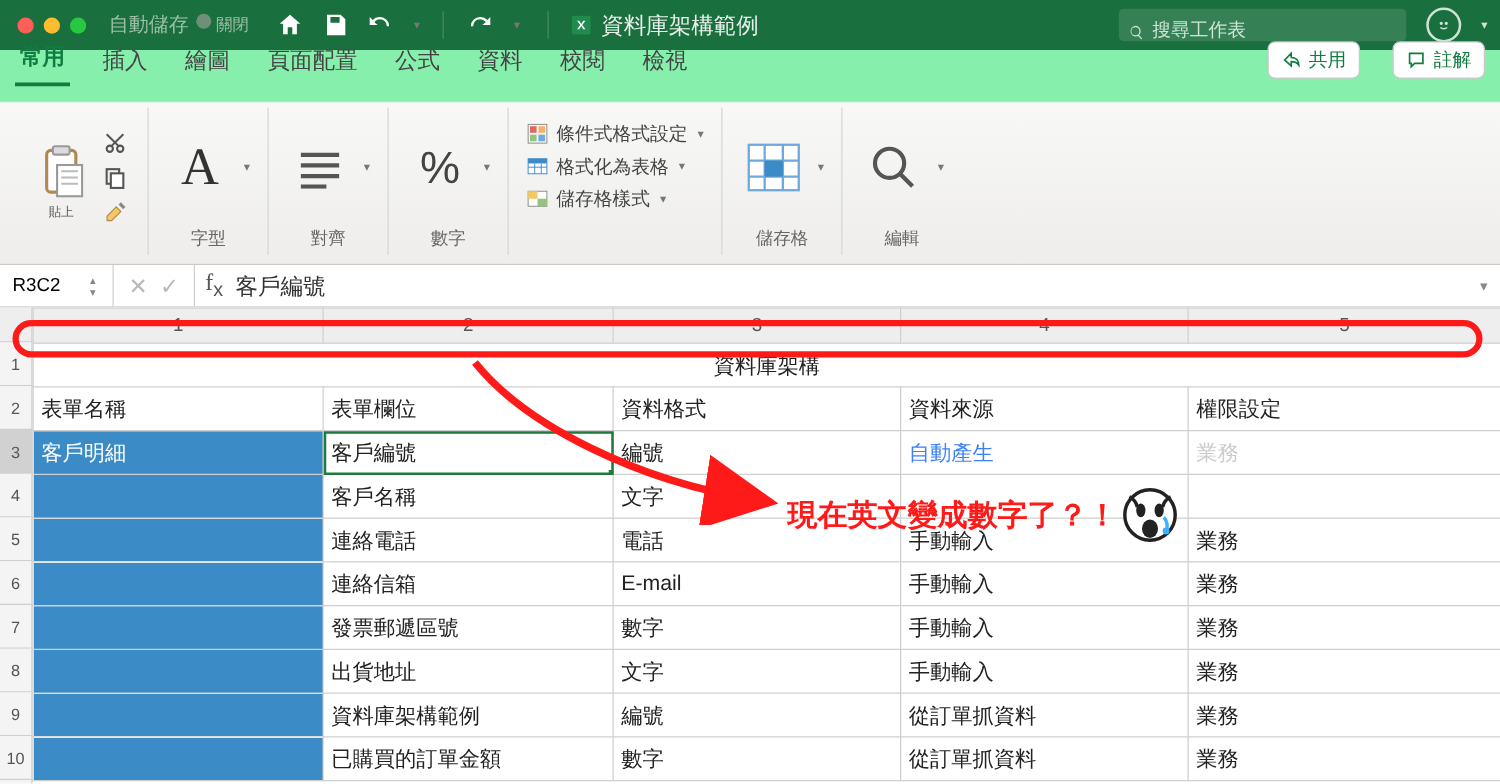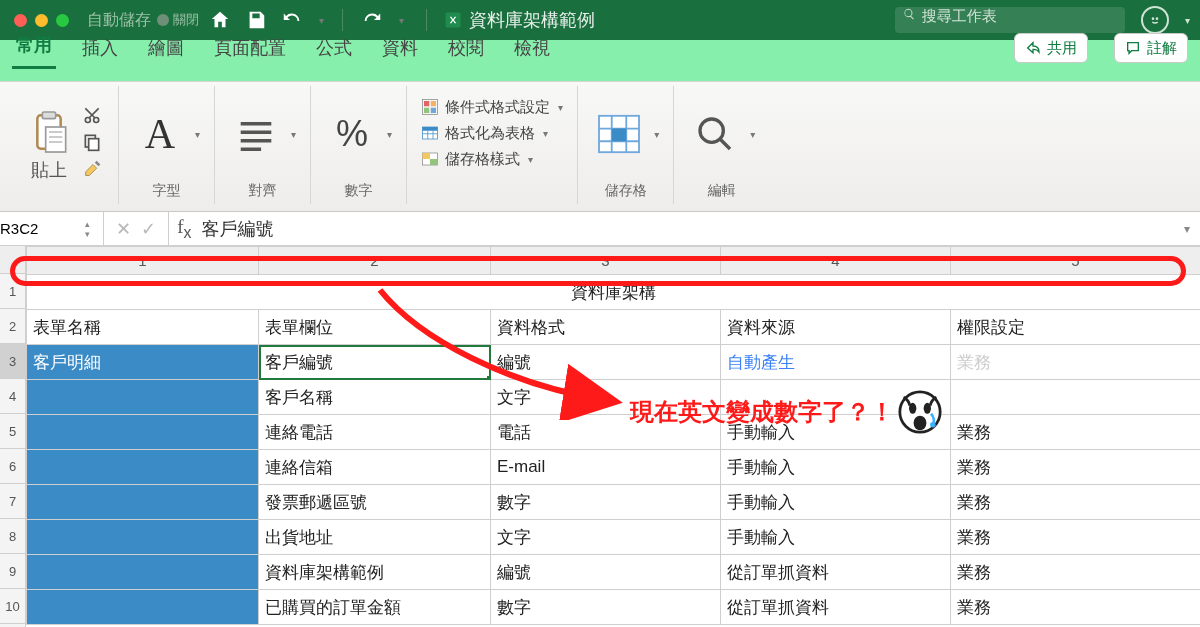--- a/index.html
+++ b/index.html
@@ -4,57 +4,57 @@
 <style>
   * { box-sizing: border-box; margin: 0; padding: 0; font-family: -apple-system, "Segoe UI", "Microsoft JhengHei", sans-serif; }
   html, body { width: 1200px; height: 627px; overflow: hidden; background: #fff; }
 
   
   .titlebar { height: 40px; background: #1a6f3e; display: flex; align-items: center; color: #e8f0eb; font-size: 16px; }
   .traffic { display: flex; gap: 8px; padding: 0 14px; }
   .traffic span { width: 13px; height: 13px; border-radius: 50%; display: block; }
   .t-red { background: #ff5f57; } .t-yel { background: #febc2e; } .t-grn { background: #28c840; }
   .autosave { color: #9cc0a8; font-size: 16px; margin: 0 6px 0 4px; }
-  .switch { display: inline-flex; align-items: center; gap: 4px; color: #9cc0a8; font-size: 13px; margin-right: 4px; }
+  .switch { display: inline-flex; align-items: flex-start; gap: 4px; color: #9cc0a8; font-size: 13px; margin-right: 16px; }
   .switch .dot { width: 12px; height: 12px; border-radius: 50%; background: #6e9079; }
   .tb-icons { display: flex; align-items: center; gap: 14px; padding: 0 6px; }
   .tb-icons .ico { width: 22px; height: 22px; display:flex; align-items:center; justify-content:center; }
   .tb-icons .ico svg { fill:#fff; }
   .tb-sep { width:1px; height:22px; background:#4b8a60; margin:0 4px; }
   .doc-title { display:flex; align-items:center; gap:6px; margin-left:6px; font-size:18px; }
   .spacer { flex:1; }
-  .searchbox { display:flex; align-items:flex-start; gap:6px; background:rgba(255,255,255,0.12); border-radius:4px; height:26px; padding:0 10px 0 8px; margin-right:16px; width:230px; }
+  .searchbox { display:flex; align-items:flex-end; gap:6px; background:rgba(255,255,255,0.12); border-radius:4px; height:26px; padding:0 10px 0 8px; margin-right:16px; width:230px; }
   .searchbox svg { width:14px; height:14px; fill:#cfe3d5; }
   .searchbox input { border:none; background:transparent; color:#cfe3d5; outline:none; font-size:15px; width:100%; }
   .searchbox input::placeholder { color:#cfe3d5; }
   .smiley { width:28px; height:28px; border:2px solid #cfe3d5; border-radius:50%; margin-right:14px; display:flex; align-items:center; justify-content:center; }
 
   
   .tabsrow { height:42px; background:#86efac; border-bottom:1px solid #d6d6d6; display:flex; align-items:flex-end; padding:12px 12px; gap:22px; }
   .tab { font-size:18px; padding:9px 4px; color:#444; cursor:pointer; }
   .tab.active { color:#107c41; border-bottom:3px solid #107c41; font-weight:600; }
   .tabs-right { margin-left:auto; display:flex; gap:26px; align-items:center; padding-bottom:6px; }
   .pillbtn { border:1px solid #c9c9c9; border-radius:6px; background:#fff; height:30px; padding:0 10px; display:flex; align-items:center; gap:6px; font-size:15px; color:#107c41; }
 
   
   .ribbon { height:130px; background:linear-gradient(#f8f8f7,#eeedec); border-bottom:1px solid #c9c9c9; display:flex; padding:4px 0 0 8px; }
   .group { border-right:1px solid #d6d6d6; display:flex; flex-direction:column; align-items:center; padding:0 14px; height:118px; }
   .group-inner { flex:1; display:flex; align-items:center; gap:6px; }
   .group-label { font-size:14px; color:#666; padding-bottom:4px; }
   .bigbtn { display:flex; flex-direction:column; align-items:center; justify-content:center; gap:3px; padding:2px 4px; }
   .bigbtn .glyph { width:46px; height:46px; display:flex; align-items:center; justify-content:center; }
-  .bigbtn .lbl { font-size:18px; color:#555; }
+  .bigbtn .lbl { font-size:10px; color:#555; }
   .vstack { display:flex; flex-direction:column; gap:3px; }
   .chev { font-size:10px; color:#777; margin-left:2px; }
   .styleline { display:flex; align-items:center; gap:6px; font-size:15px; color:#444; height:26px; }
   .styleline svg { width:18px; height:18px; }
 
   
   .namebar { height:34px; border-bottom:1px solid #cfcfcf; display:flex; align-items:center; }
-  .namebox { width:104px; height:100%; border-right:1px solid #cfcfcf; display:flex; align-items:center; font-size:15px;gap:17px; }
+  .namebox { width:91px; height:100%; border-right:1px solid #cfcfcf; display:flex; align-items:center; padding-left:10px; font-size:15px;gap:17px; }
   .nb-spin { width:16px; display:flex; flex-direction:column; font-size:9px; color:#888; margin-left:auto; margin-right:2px; }
   .fb-btns { display:flex; gap:10px; padding:0 12px; color:#b8b8b8; font-size:18px; border-right:1px solid #cfcfcf; height:100%; align-items:center; }
   .fx { font-family: "Times New Roman", serif; font-size:19px; color:#555; padding:0 8px; }
   .fcontent { font-size:18px; color:#333; padding-left:2px; }
   .fb-drop { margin-left:auto; color:#888; font-size:12px; padding-right:10px; }
 
   
   .grid { position:relative; height:calc(627px - 40px - 42px - 130px - 34px); overflow:hidden; }
   .rownum-col { position:absolute; left:0; top:0; width:26px; }
   .rownum { height:35px; border-right:1px solid #cfcfcf; border-bottom:1px solid #cfcfcf; background:#f4f4f4; font-size:13px; color:#555; display:flex; align-items:center; justify-content:center; }

